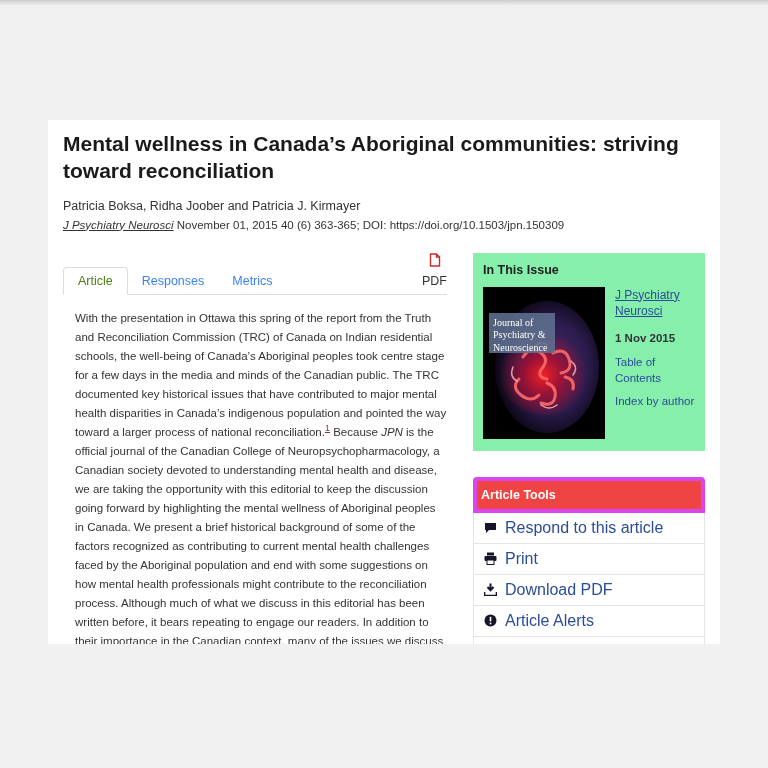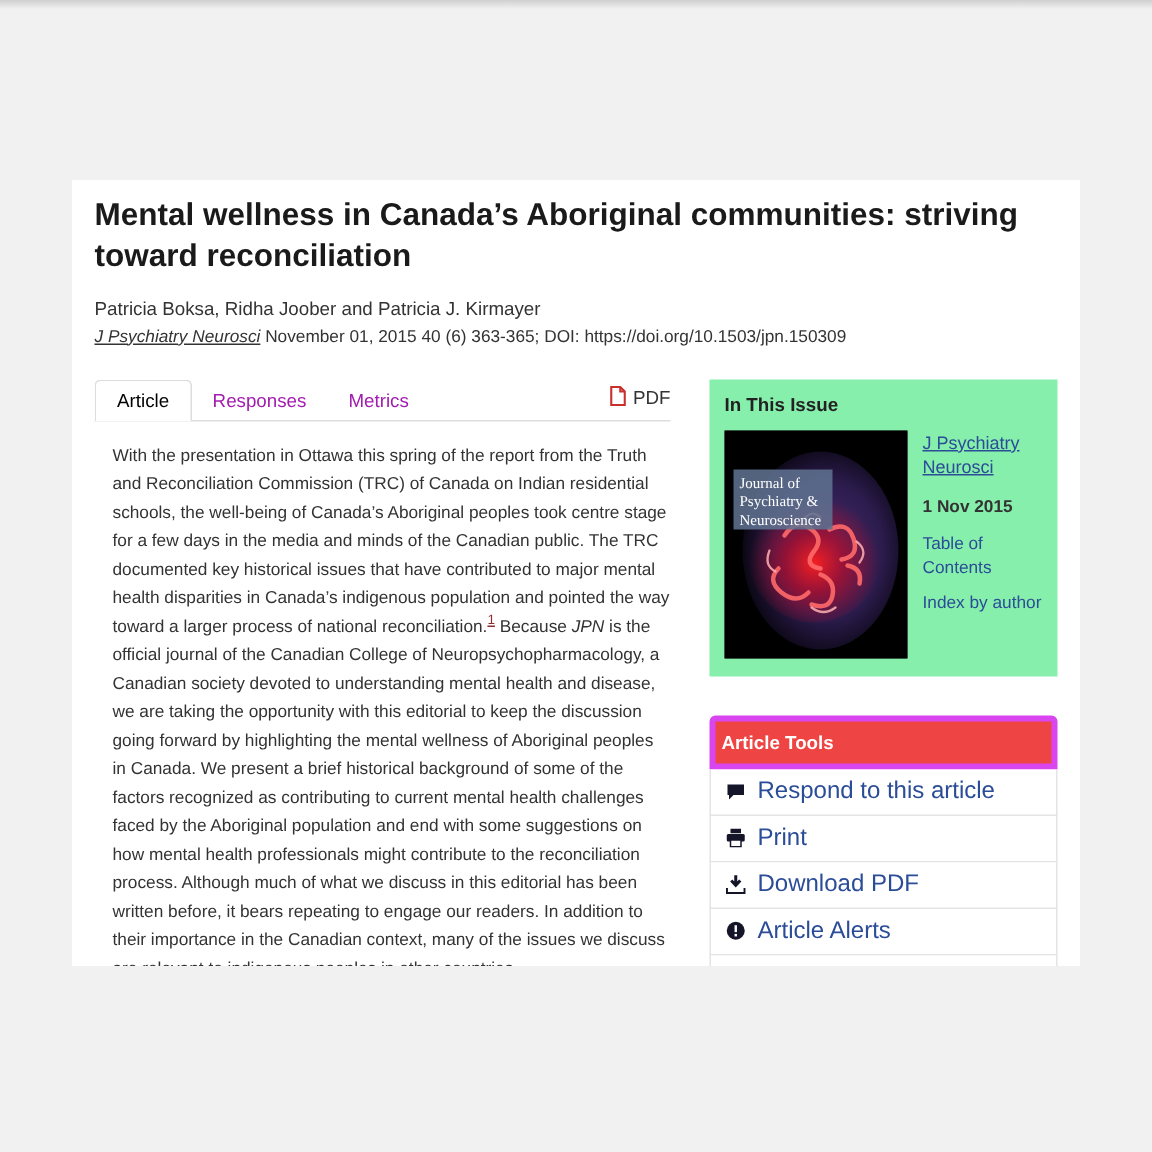--- a/index.html
+++ b/index.html
@@ -24,28 +24,28 @@
   }
   .authors{margin-top:14px;font-size:12.5px;color:#333;}
   .citation{margin-top:6px;font-size:11.5px;color:#333;}
   .citation .journal-link{font-style:italic;text-decoration:underline;color:#333;cursor:pointer;}
   .content-row{display:flex;gap:26px;margin-top:22px;}
   .left-col{width:384px;flex:none;}
   .right-col{width:232px;flex:none;}
 
   
   .tabs-bar{display:flex;align-items:flex-end;border-bottom:1px solid #ddd;position:relative;}
-  .tab{font-size:12.5px;padding:6px 14px;color:#a21caf;cursor:pointer;}
+  .tab{font-size:12.5px;padding:6px 14px;color:#3b82f6;cursor:pointer;}
   .tab.active{
-    color:#000000;border:1px solid #ddd;border-bottom:1px solid #fff;
+    color:#4d7c0f;border:1px solid #ddd;border-bottom:1px solid #fff;
     border-radius:4px 4px 0 0;margin-bottom:-1px;background:#fff;
   }
   .pdf-link{
     margin-left:auto;display:flex;align-items:center;gap:4px;
-    font-size:12.5px;color:#333;padding-bottom:6px;cursor:pointer;
+    font-size:12.5px;color:#333;padding-bottom:6px;cursor:pointer;flex-direction:column;
   }
   .tab-panel{padding:14px 0 0 12px;}
   .body-text{
     margin:0;font-size:11.5px;line-height:19px;color:#333;width:372px;
   }
   .body-text .jpn-italic{font-style:italic;}
   .ref-sup{font-size:9px;vertical-align:super;line-height:0;}
   .ref-sup a{color:#8b2e2e;text-decoration:underline;cursor:pointer;}
 
   

